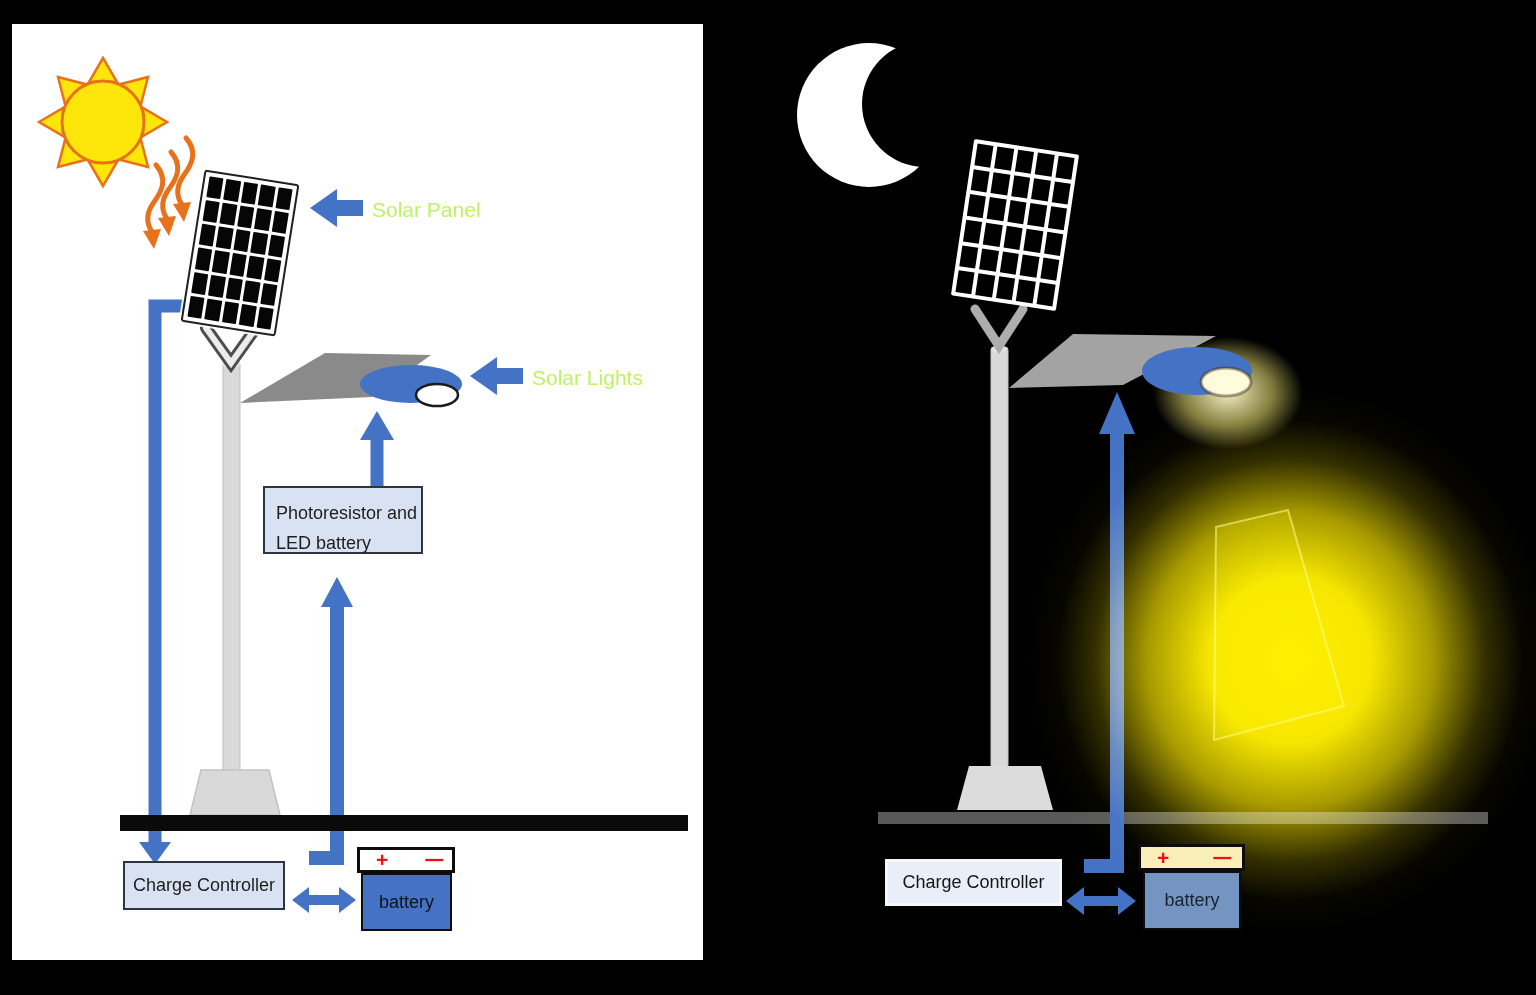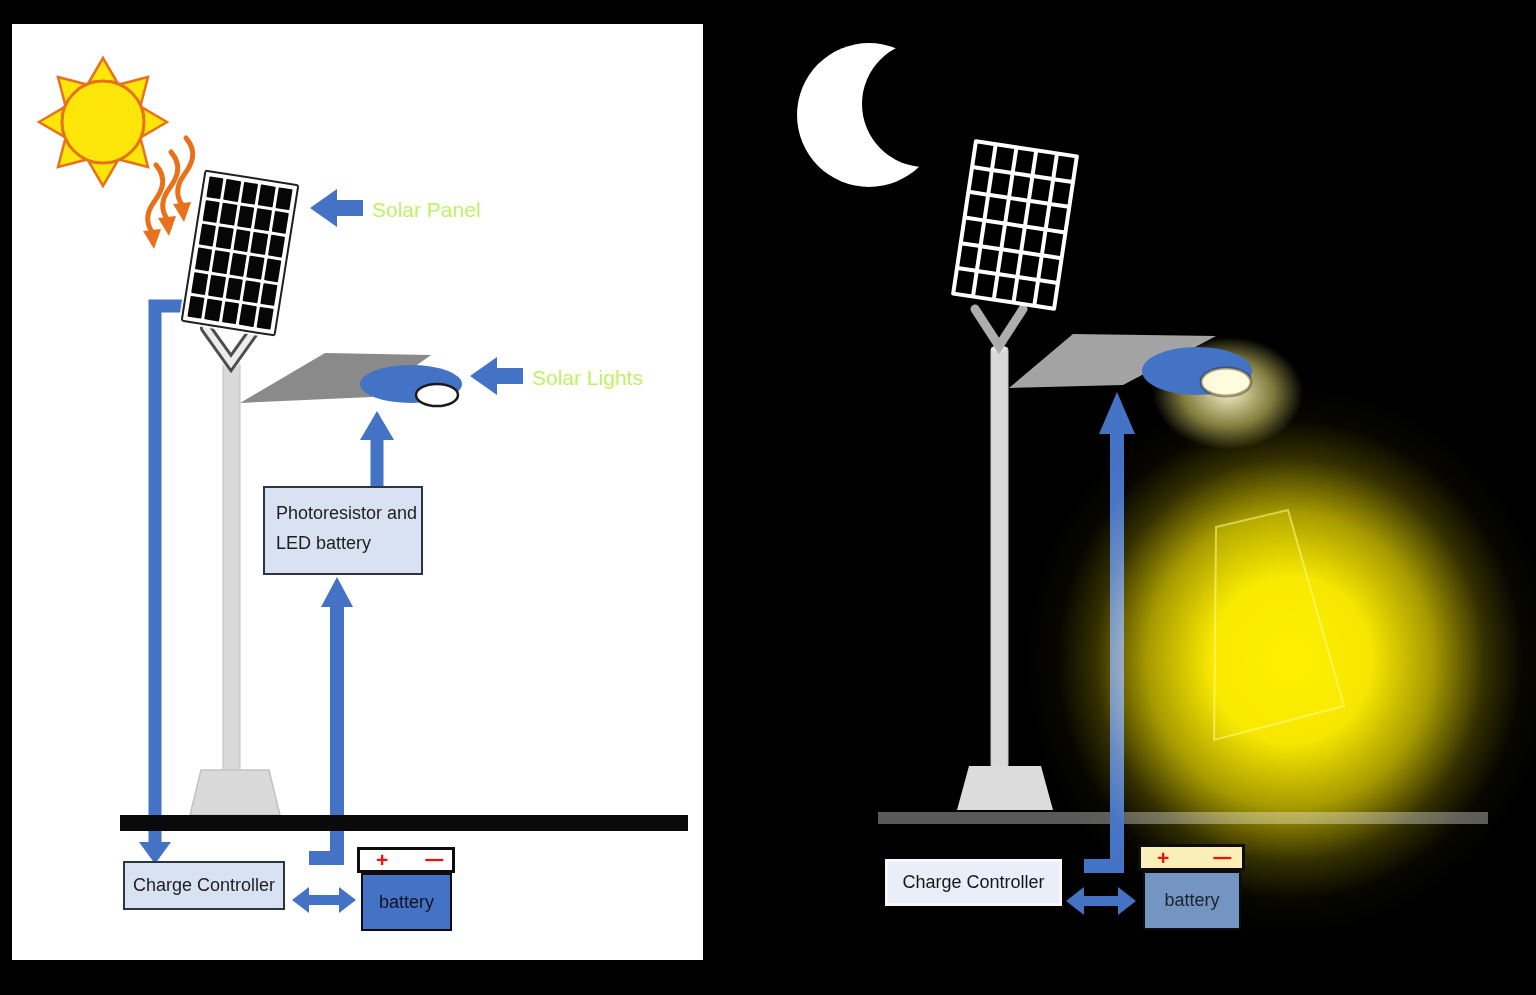--- a/index.html
+++ b/index.html
@@ -39,21 +39,21 @@
   .glow{mix-blend-mode:screen;pointer-events:none;}
   #glow-main{left:980px;top:340px;width:620px;height:640px;
     background:radial-gradient(closest-side,rgba(255,238,0,1) 0%,rgba(255,238,0,.97) 26%,
       rgba(232,214,0,.72) 46%,rgba(150,138,0,.34) 63%,rgba(60,55,0,.12) 75%,rgba(0,0,0,0) 86%);}
   #glow-bulb{left:1128px;top:318px;width:200px;height:150px;
     background:radial-gradient(closest-side,rgba(255,250,205,.95) 0%,rgba(255,244,120,.5) 45%,rgba(0,0,0,0) 75%);}
 
   
   .diagram-label{color:#bef264;font-size:21px;white-space:nowrap;text-align:right;}
   .box{background:var(--box-fill);border:2.5px solid var(--box-border);color:#1d1d1d;}
-  #photo-box{left:263px;top:486px;width:160px;height:89px;padding:10px 0 0 11px;font-size:18px;line-height:30px;}
+  #photo-box{left:263px;top:486px;width:160px;height:68px;padding:10px 0 0 11px;font-size:18px;line-height:30px;}
   #cc-day{left:123px;top:861px;width:162px;height:49px;display:flex;align-items:center;justify-content:center;font-size:18px;}
   #cc-night{left:885px;top:859px;width:177px;height:47px;display:flex;align-items:center;justify-content:center;
     font-size:18px;background:#e9eef8;border:3px solid #f7f7f7;color:#161616;}
 
   .battery-strip{display:flex;align-items:center;justify-content:space-between;
     font-weight:bold;color:var(--terminal-red);}
   .battery-strip .minus{transform:scaleX(1.7);}
   #bat-day-strip{left:357px;top:847px;width:98px;height:26px;background:#fff;border:3px solid #0d0d0d;
     padding:0 12px 0 16px;font-size:21px;}
   #bat-day-body{left:361px;top:873px;width:91px;height:58px;background:var(--battery-blue);border:2px solid #0d0d0d;

